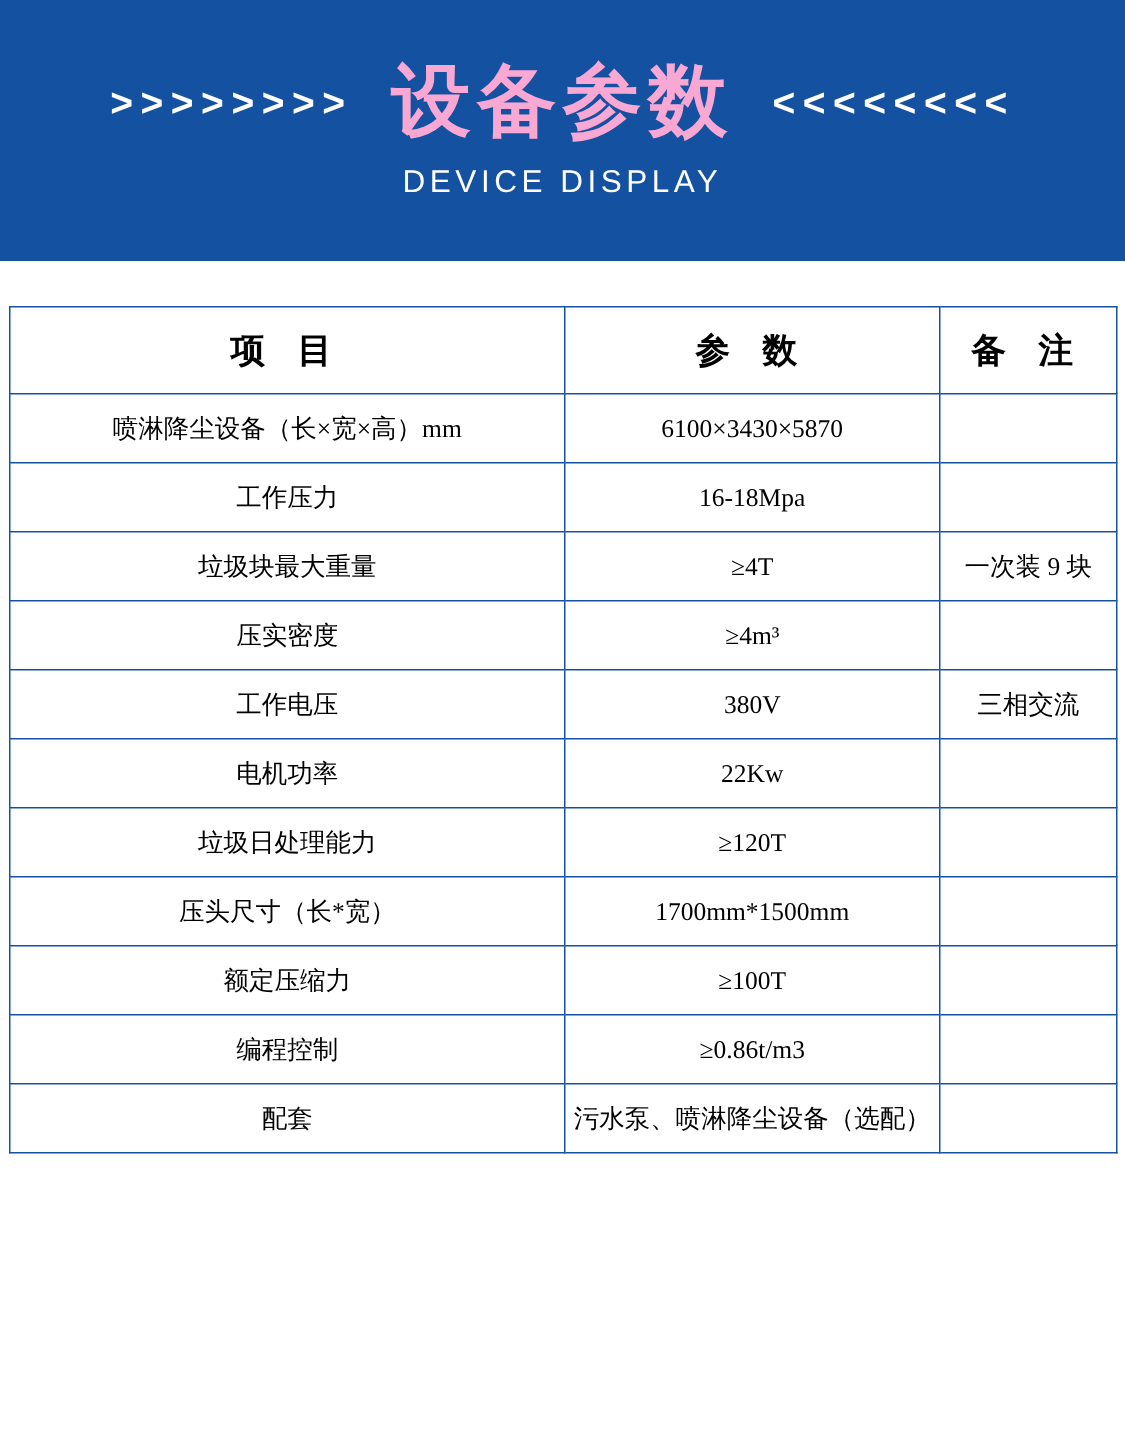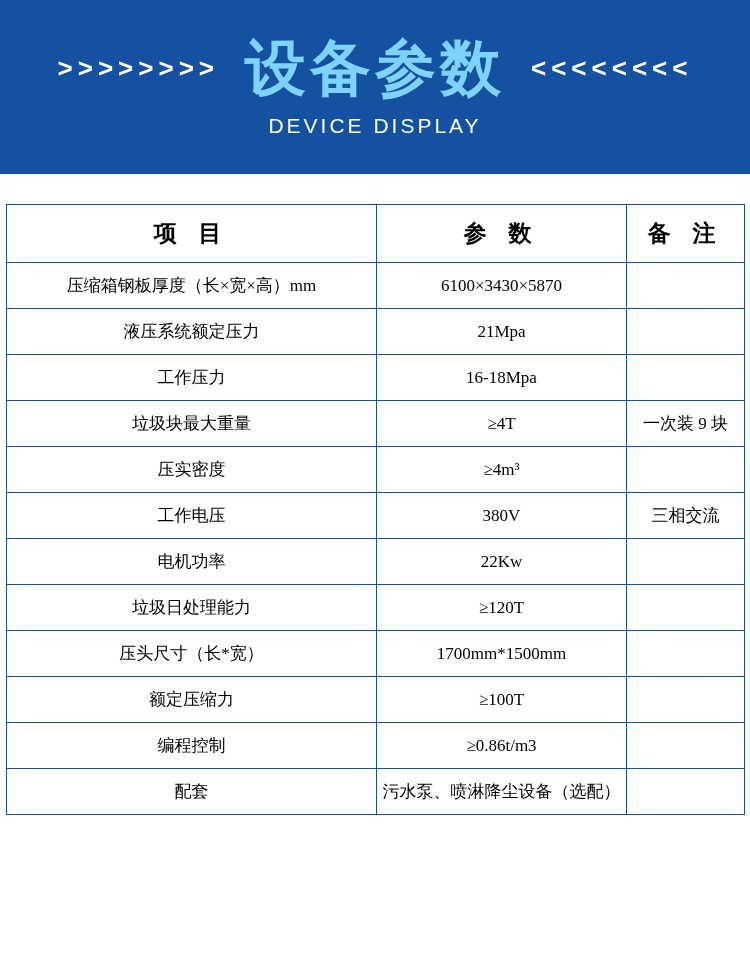--- a/index.html
+++ b/index.html
@@ -36,23 +36,23 @@
   .arrows {
     color: #ffffff;
     font-family: "Liberation Sans", sans-serif;
     font-size: 26px;
     font-weight: bold;
     letter-spacing: 5px;
     line-height: 1;
     white-space: nowrap;
   }
   .banner-title {
-    color: #7dd3fc;
+    color: #f9a8d4;
     font-family: "DejaVu Sans", sans-serif;
-    font-size: 61px;
+    font-size: 53px;
     font-weight: bold;
     letter-spacing: 4px;
     line-height: 1.05;
     white-space: nowrap;
   }
   .banner-sub {
     color: #ffffff;
     font-family: "Liberation Sans", sans-serif;
     font-size: 21px;
     font-weight: normal;
@@ -116,27 +116,22 @@
       <col class="col-remark">
     </colgroup>
     <tbody>
       <tr class="head">
         <td>项  目</td>
         <td>参  数</td>
         <td>备  注</td>
       </tr>
 
       <tr class="row">
-        <td>压缩箱钢板厚度（长×宽×高）mm</td>
+        <td>喷淋降尘设备（长×宽×高）mm</td>
         <td class="param">6100×3430×5870</td>
-        <td class="remark"></td>
-      </tr>
-      <tr class="row">
-        <td>液压系统额定压力</td>
-        <td class="param">21Mpa</td>
         <td class="remark"></td>
       </tr>
       <tr class="row">
         <td>工作压力</td>
         <td class="param">16-18Mpa</td>
         <td class="remark"></td>
       </tr>
       <tr class="row">
         <td>垃圾块最大重量</td>
         <td class="param">≥4T</td>

